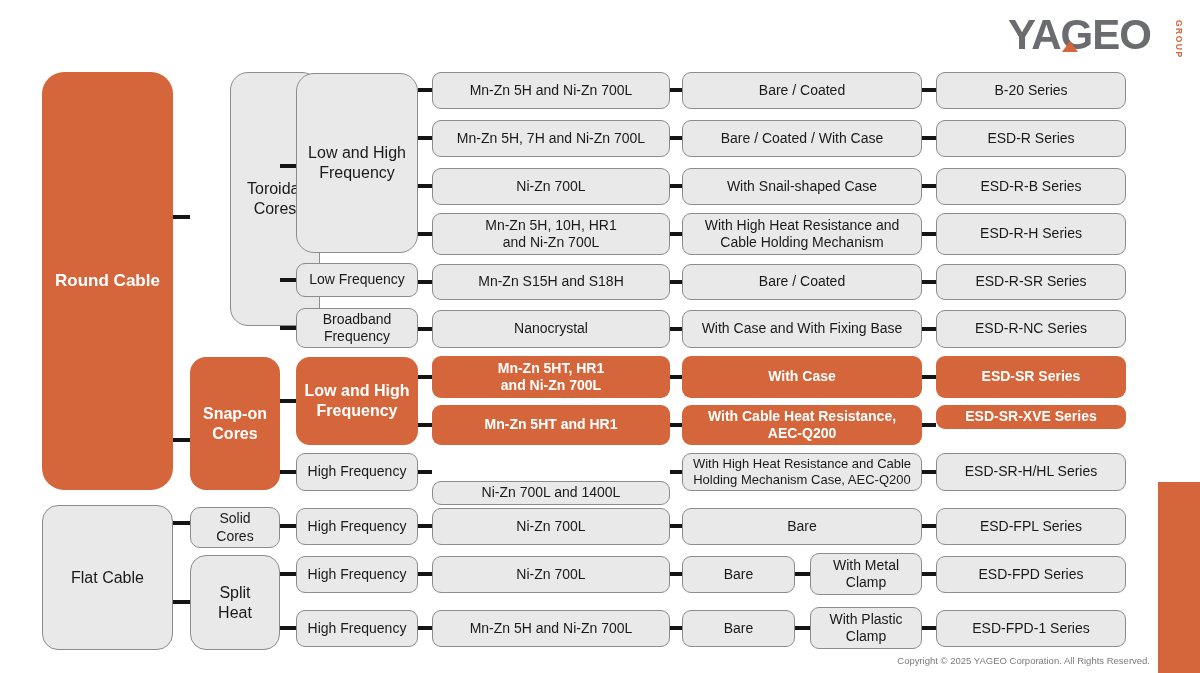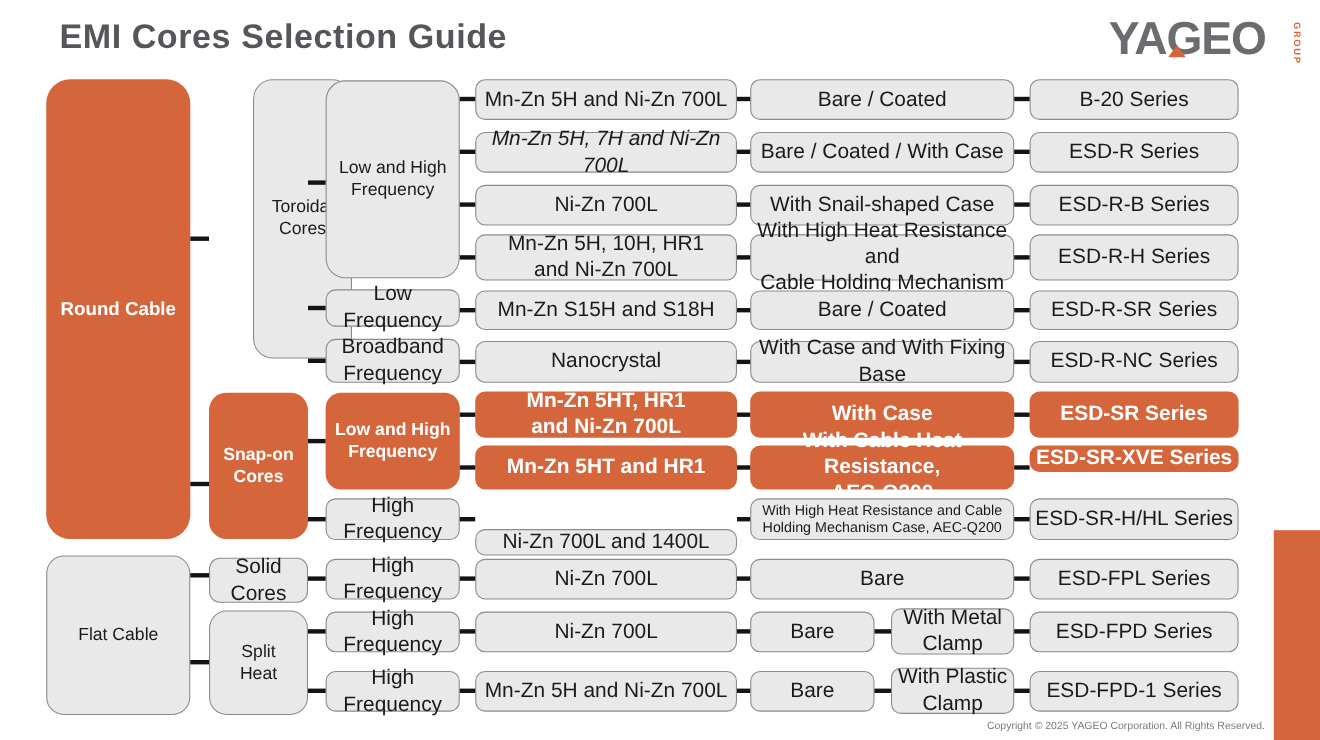--- a/index.html
+++ b/index.html
@@ -15,39 +15,38 @@
   .logo{position:absolute;left:1008px;top:14px;width:172px;height:52px;}
   .logo-brand{font-size:42px;font-weight:800;color:#6B6C6F;letter-spacing:-1px;line-height:1;}
   .logo-tri{position:absolute;left:54px;top:27px;width:0;height:0;
     border-left:8px solid transparent;border-right:8px solid transparent;
     border-bottom:11px solid #D5663C;}
   .logo-group{position:absolute;right:-4px;top:6px;writing-mode:vertical-rl;
     font-size:8.5px;font-weight:700;color:#D5663C;letter-spacing:1.5px;}
   
   .box{
     position:absolute;box-sizing:border-box;display:flex;align-items:center;justify-content:center;
-    text-align:center;white-space:pre-line;font-size:19px;line-height:1.25;border-radius:9px;
+    text-align:center;white-space:pre-line;font-size:14px;line-height:1.25;border-radius:9px;
   }
   .gray{background:#E9E9E9;border:1.5px solid #8C8C8C;color:#1a1a1a;}
   .orange{background:#D5663C;border:none;color:#ffffff;font-weight:700;}
   .f13{font-size:13px;line-height:1.2;}
   .f16{font-size:16px;}
   .f17{font-size:17px;}
   
   .conn{position:absolute;height:4px;background:#141414;}
   
   .accent{position:absolute;left:1158px;top:482px;width:42px;height:191px;background:#D5663C;}
   .copyright{position:absolute;right:50px;top:655px;font-size:9.5px;color:#7A7A7A;}
 </style>
 </head>
 <body>
 
 <div class="canvas">
 
-  <h1 class="title">EMI Cores Selection Guide</h1>
 
   <div class="logo">
     <div class="logo-brand">YAGEO</div>
     <div class="logo-tri"></div>
     <div class="logo-group">GROUP</div>
   </div>
 
   <div class="box orange f17" style="left:42px;top:72px;width:131px;height:418px;border-radius:22px;">Round Cable</div>
   <div class="box gray f16" style="left:42px;top:505px;width:131px;height:145px;border-radius:16px;">Flat Cable</div>
 
@@ -66,21 +65,21 @@
   <div class="box gray" style="left:296px;top:308px;width:122px;height:40px;">Broadband
 Frequency</div>
   <div class="box orange f16" style="left:296px;top:357px;width:122px;height:88px;border-radius:14px;">Low and High
 Frequency</div>
   <div class="box gray" style="left:296px;top:453px;width:122px;height:38px;">High Frequency</div>
   <div class="box gray" style="left:296px;top:508px;width:122px;height:37px;">High Frequency</div>
   <div class="box gray" style="left:296px;top:556px;width:122px;height:37px;">High Frequency</div>
   <div class="box gray" style="left:296px;top:610px;width:122px;height:37px;">High Frequency</div>
 
   <div class="box gray" style="left:432px;top:72px;width:238px;height:37px;">Mn-Zn 5H and Ni-Zn 700L</div>
-  <div class="box gray" style="left:432px;top:120px;width:238px;height:37px;font-style:italic;">Mn-Zn 5H, 7H and Ni-Zn 700L</div>
+  <div class="box gray" style="left:432px;top:120px;width:238px;height:37px;">Mn-Zn 5H, 7H and Ni-Zn 700L</div>
   <div class="box gray" style="left:432px;top:168px;width:238px;height:37px;">Ni-Zn 700L</div>
   <div class="box gray" style="left:432px;top:213px;width:238px;height:42px;">Mn-Zn 5H, 10H, HR1
 and Ni-Zn 700L</div>
   <div class="box gray" style="left:432px;top:264px;width:238px;height:36px;">Mn-Zn S15H and S18H</div>
   <div class="box gray" style="left:432px;top:310px;width:238px;height:38px;">Nanocrystal</div>
   <div class="box orange" style="left:432px;top:356px;width:238px;height:42px;">Mn-Zn 5HT, HR1
 and Ni-Zn 700L</div>
   <div class="box orange" style="left:432px;top:405px;width:238px;height:40px;">Mn-Zn 5HT and HR1</div>
   <div class="box gray" style="left:432px;top:453px;width:238px;height:24px;margin-top:28px;">Ni-Zn 700L and 1400L</div>
   <div class="box gray" style="left:432px;top:508px;width:238px;height:37px;">Ni-Zn 700L</div>

